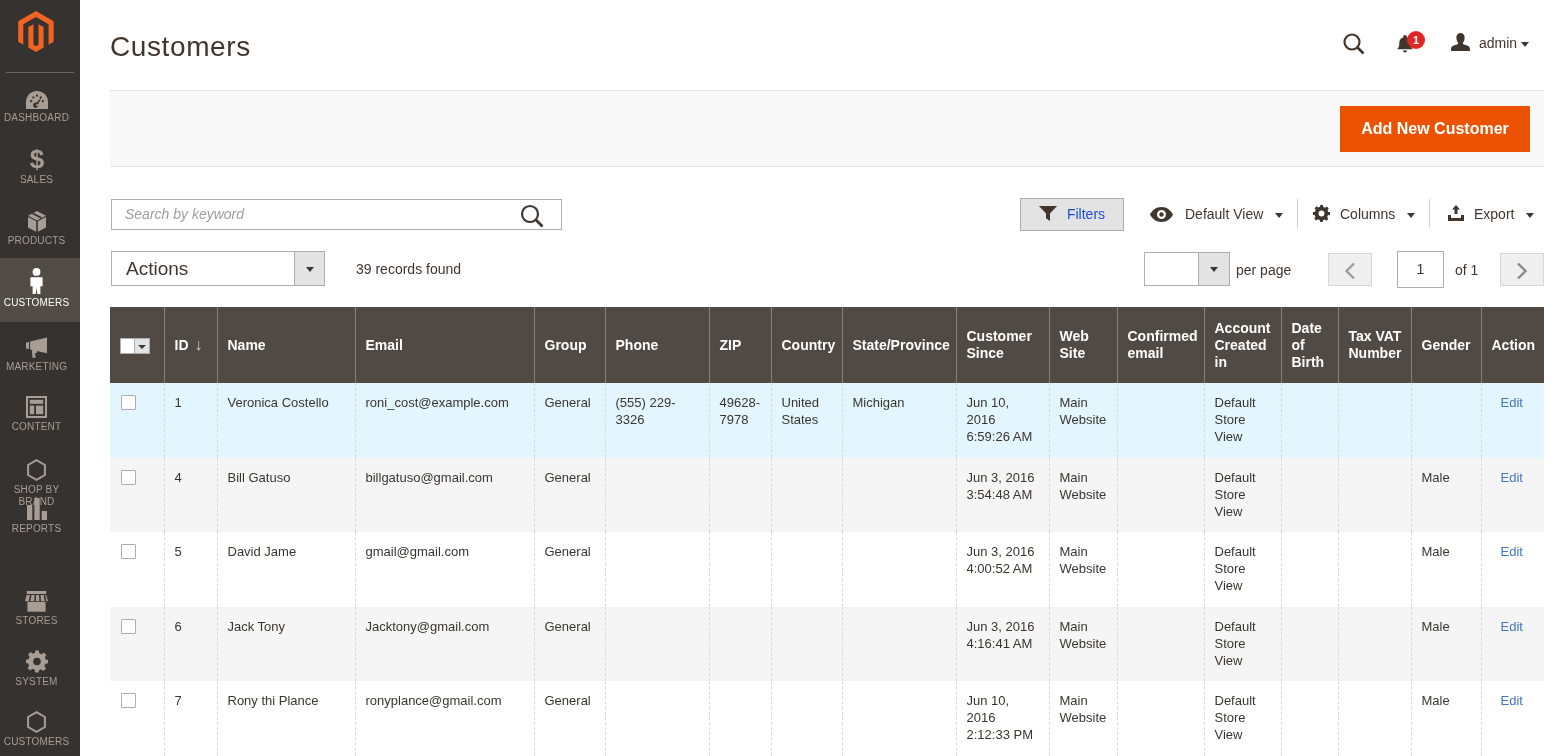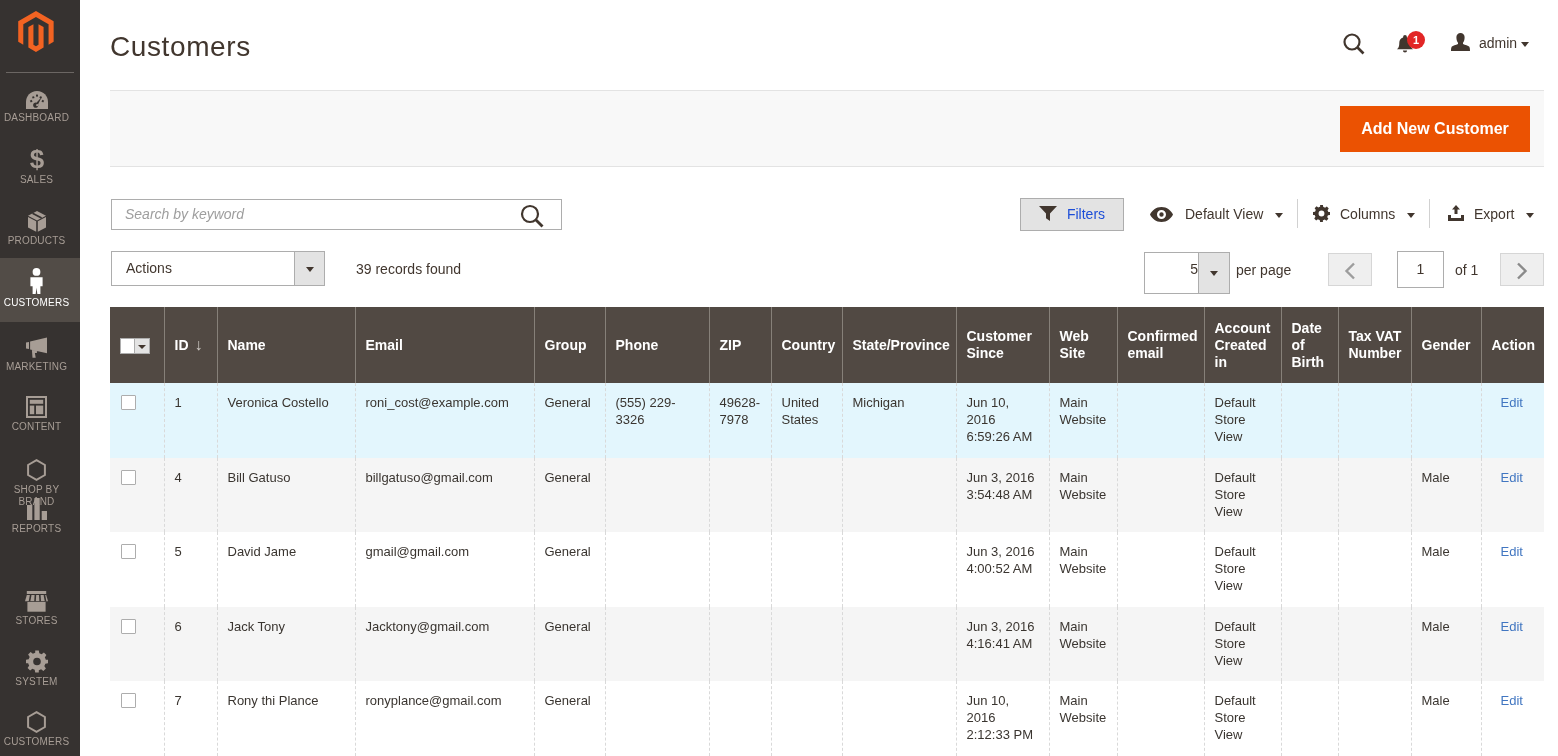--- a/index.html
+++ b/index.html
@@ -32,27 +32,27 @@
 #kw-mag { position:absolute; left:519px; top:203px; }
 #filters-btn { position:absolute; left:1020px; top:198px; width:104px; height:33px; background:#e3e3e3; border:1px solid #adadad; font-size:14px; color:#1d4ed8; text-align:center; line-height:31px; }
 .tb-group { position:absolute; top:198px; height:33px; font-size:14px; color:#41362e; }
 #grp-view { left:1150px;text-align:right; }
 #grp-cols { left:1313px; }
 #grp-exp  { left:1448px; }
 .tb-sep { position:absolute; top:199px; height:29px; border-left:1px solid #d1d1d1; }
 #sep1 { left:1297px; }
 #sep2 { left:1429px; }
 
-.sel { position:absolute; background:#fff; border:1px solid #adadad; font-size:14px; color:#41362e; }
+.sel { position:absolute; background:#fff; border:1px solid #adadad; font-size:19px; color:#41362e; }
 #actions-sel { left:111px; top:251px; width:214px; height:35px; line-height:33px; padding-left:14px; }
 .sel-caret-box { position:absolute; right:-1px; top:-1px; bottom:-1px; background:#e3e3e3; border:1px solid #adadad; }
 #actions-caret-box { width:31px; }
 .sel-caret-box .caret { position:absolute; left:50%; top:50%; margin-left:-4px; margin-top:-2px; }
 #records { position:absolute; left:356px; top:261px; font-size:14px; }
-#pp-sel { left:1144px; top:252px; width:86px; height:42px; line-height:32px; text-align:center; padding-left:22px; }
+#pp-sel { left:1144px; top:252px; width:86px; height:34px; line-height:32px; text-align:right; padding-left:22px; }
 #pp-caret-box { width:32px; }
 #pp-label { position:absolute; left:1236px; top:262px; font-size:14px; }
 .pg-btn { position:absolute; top:253px; width:44px; height:33px; background:#efefef; border:1px solid #d6d6d6; text-align:center; }
 #pg-prev { left:1328px; }
 #pg-next { left:1500px; }
 .pg-btn svg { margin-top:8px; }
 #pg-input { position:absolute; left:1397px; top:251px; width:47px; height:37px; background:#fff; border:1px solid #adadad; font-size:14px; color:#41362e; text-align:center; line-height:35px; }
 #pg-of { position:absolute; left:1455px; top:262px; font-size:14px; }
 
 #grid { position:absolute; left:110px; top:307px; width:1434px; border-collapse:collapse; table-layout:fixed; }

